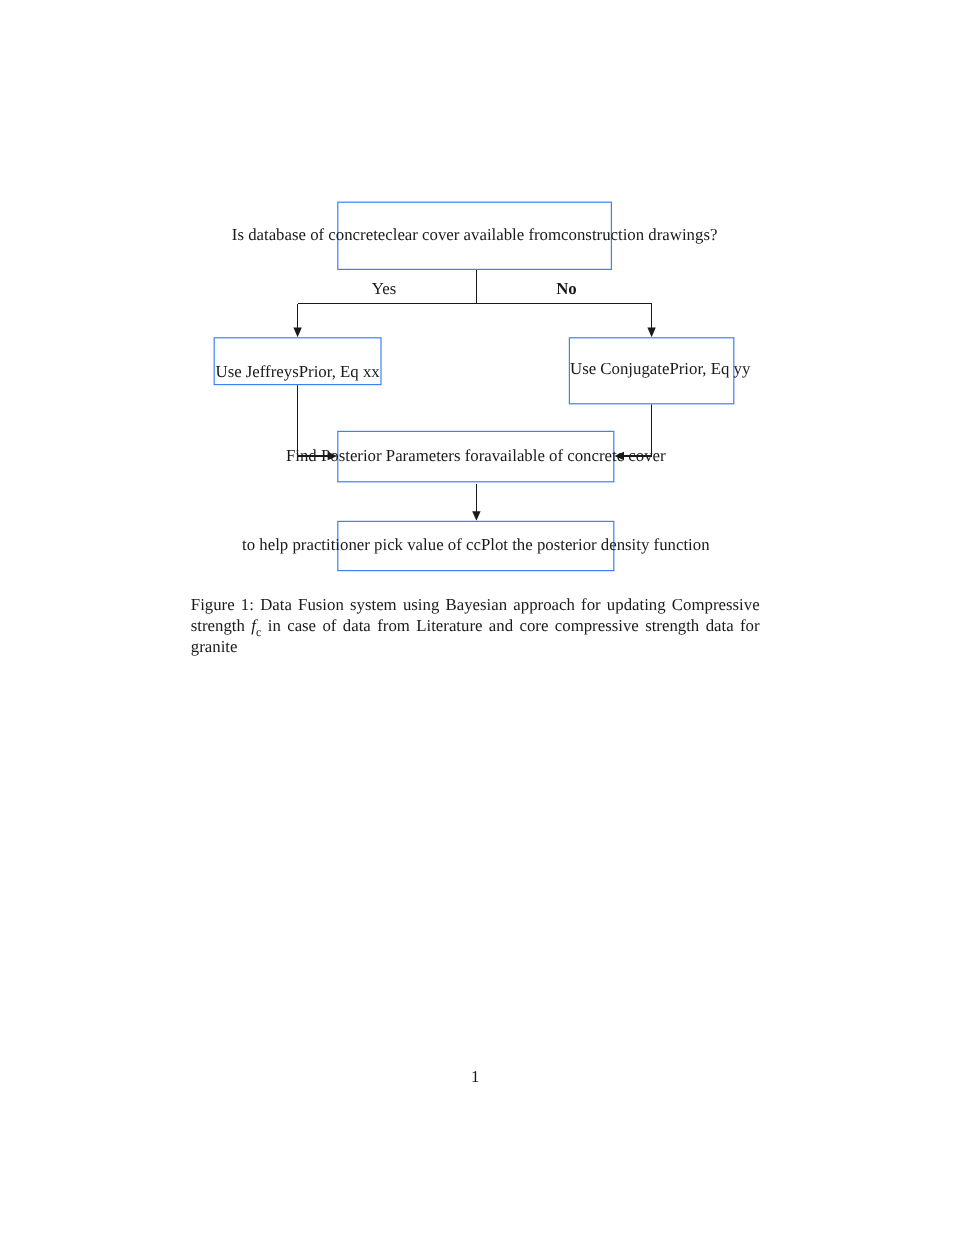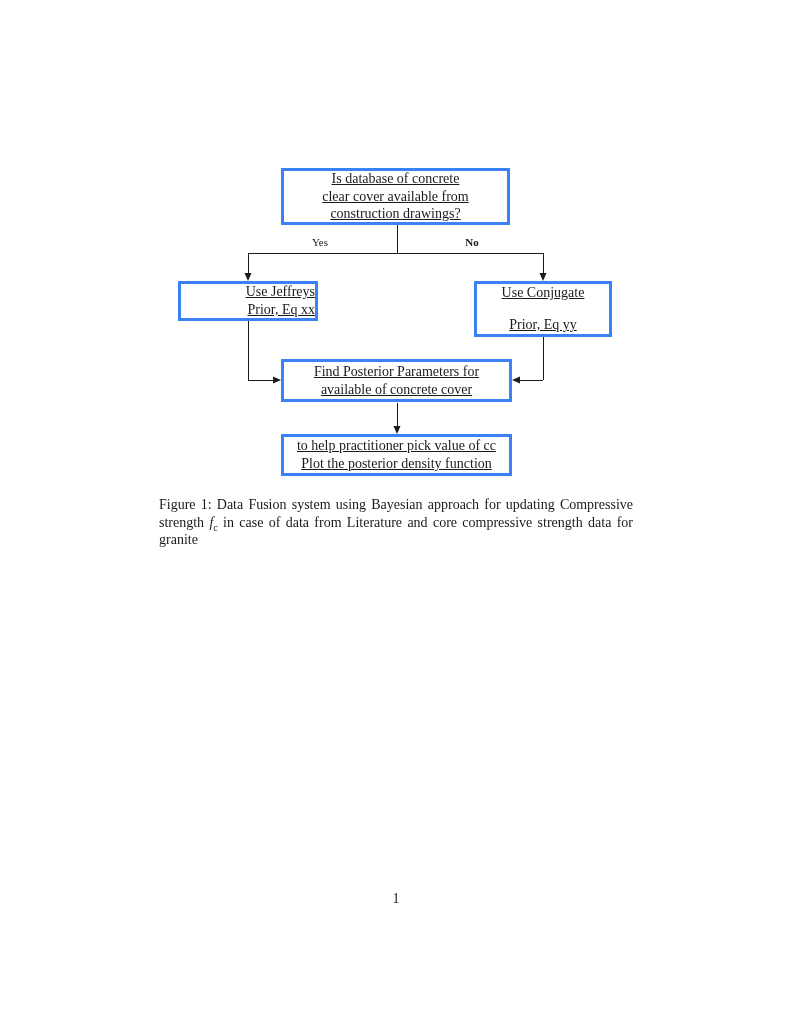--- a/index.html
+++ b/index.html
@@ -14,42 +14,41 @@
     overflow: hidden;
   }
   .connectors {
     position: absolute;
     left: 0; top: 0;
     width: 794px; height: 1028px;
     pointer-events: none;
   }
   .fc-box {
     position: absolute;
-    border: 3px solid #3b82f6;
+    border: 1px solid #3b82f6;
     background: #ffffff;
     display: flex;
-    flex-direction: column;
+    flex-direction: row;
     justify-content: center;
     align-items: center;
     text-align: center;
     font-size: 14px;
     line-height: 18px;
     white-space: nowrap;
-    text-decoration: underline;
   }
   .fc-box-top    { left: 281px; top: 168px; width: 229px; height: 57px; line-height: 17.5px; }
   .fc-box-left   { left: 178px; top: 281px; width: 140px; height: 40px; align-items: flex-end; }
   .fc-box-right  { left: 474px; top: 281px; width: 138px; height: 56px; justify-content: space-between; }
   .fc-box-mid    { left: 281px; top: 359px; width: 231px; height: 43px; }
   .fc-box-bottom { left: 281px; top: 434px; width: 231px; height: 42px; }
   .branch-label {
     position: absolute;
     top: 234px;
     transform: translateX(-50%);
-    font-size: 11px;
+    font-size: 14px;
     line-height: 16px;
   }
   .branch-label-yes { left: 320px; }
   .branch-label-no  { left: 472px; font-weight: bold; }
   .caption {
     position: absolute;
     left: 159px;
     top: 496px;
     width: 474px;
     font-size: 14px;

